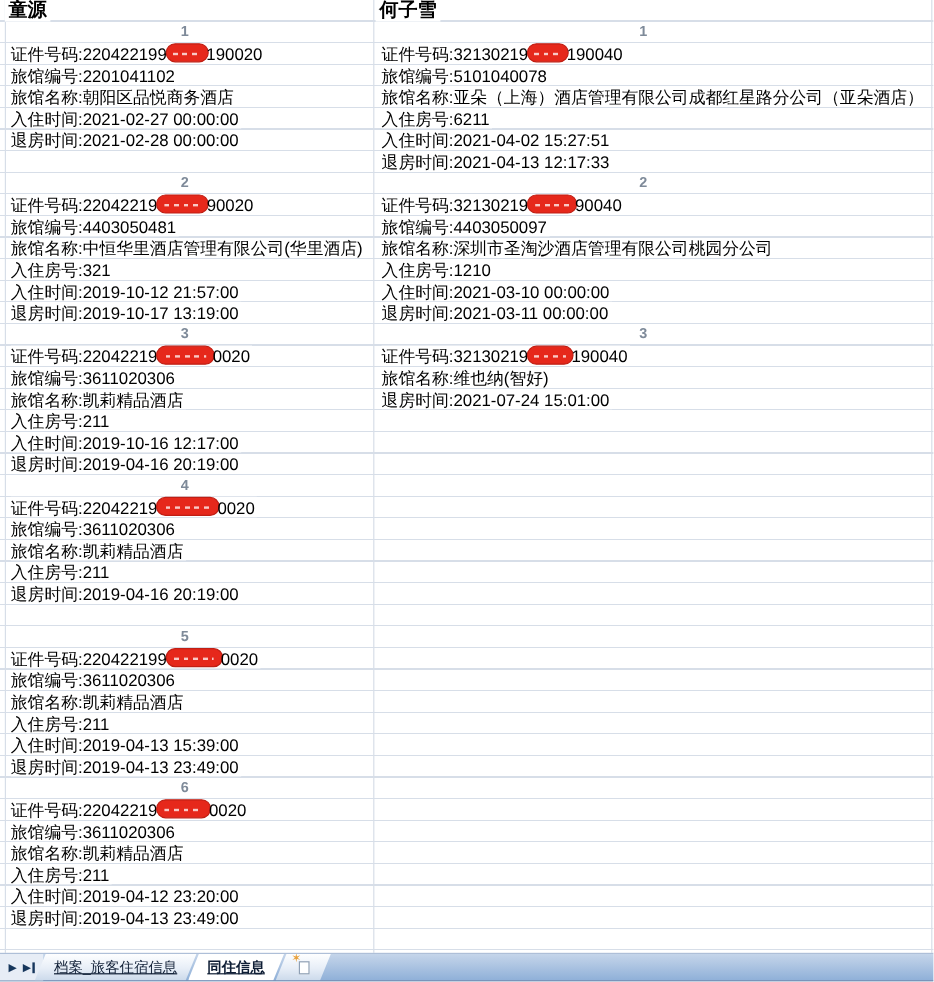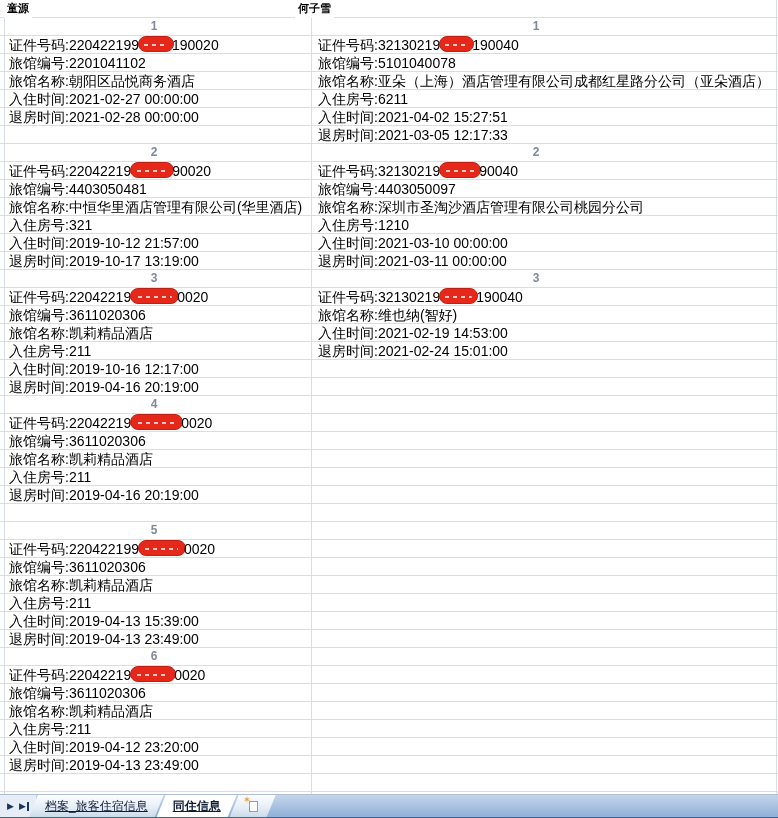--- a/index.html
+++ b/index.html
@@ -10,24 +10,24 @@
     -webkit-font-smoothing:antialiased;
   }
   
   .sheet{
     position:absolute;left:0;top:0;width:778px;height:794px;background:#fff;
     background-image:repeating-linear-gradient(to bottom,transparent 0 17px,#d7dee8 17px 18px);
   }
   .vline{position:absolute;top:0;width:1px;height:794px;background:#d7dee8;z-index:0;}
   .vline.v1{left:4px;} .vline.v2{left:311px;} .vline.v3{left:776px;}
   .hdr{
-    position:absolute;top:0;height:18px;line-height:17px;font-size:11px;font-weight:bold;color:#000;
+    position:absolute;top:0;height:18px;line-height:17px;font-size:16px;font-weight:bold;color:#000;
     background:#fff;padding:0 3px;z-index:2;white-space:nowrap;
   }
-  .hdr.hL{left:4px;} .hdr.hR{left:295px;}
+  .hdr.hL{left:4px;} .hdr.hR{left:313px;}
   .rec{position:absolute;z-index:1;}
   .rec.cL{left:9px;} .rec.cR{left:318px;}
   .num{
     height:18px;line-height:17px;text-align:center;font-size:12px;font-weight:bold;color:#7e8a99;
   }
   .cL .num{width:298px;margin-left:-4px;}
   .cR .num{width:450px;margin-left:-7px;}
   .fr{height:18px;line-height:18px;font-size:14px;color:#000;white-space:nowrap;}
   .cellbg{background:#fff;padding-right:2px;line-height:16px;display:inline-block;}
   .redact{
@@ -137,39 +137,38 @@
     <div class="fr"><span class="cellbg"><span>退房时间:</span><span>2019-04-13 23:49:00</span></span></div>
   </div>
 
   <div class="rec cR" style="top:18px">
     <div class="num">1</div>
     <div class="fr"><span class="cellbg"><span>证件号码:</span><span>32130219</span><span class="redact" style="width:33px"></span><span>190040</span></span></div>
     <div class="fr"><span class="cellbg"><span>旅馆编号:</span><span>5101040078</span></span></div>
     <div class="fr"><span class="cellbg"><span>旅馆名称:</span><span>亚朵（上海）酒店管理有限公司成都红星路分公司（亚朵酒店）</span></span></div>
     <div class="fr"><span class="cellbg"><span>入住房号:</span><span>6211</span></span></div>
     <div class="fr"><span class="cellbg"><span>入住时间:</span><span>2021-04-02 15:27:51</span></span></div>
-    <div class="fr"><span class="cellbg"><span>退房时间:</span><span>2021-03-05 12:17:33</span></span></div>
+    <div class="fr"><span class="cellbg"><span>退房时间:</span><span>2021-04-13 12:17:33</span></span></div>
   </div>
 
   <div class="rec cR" style="top:144px">
     <div class="num">2</div>
     <div class="fr"><span class="cellbg"><span>证件号码:</span><span>32130219</span><span class="redact" style="width:40px"></span><span>90040</span></span></div>
     <div class="fr"><span class="cellbg"><span>旅馆编号:</span><span>4403050097</span></span></div>
     <div class="fr"><span class="cellbg"><span>旅馆名称:</span><span>深圳市圣淘沙酒店管理有限公司桃园分公司</span></span></div>
     <div class="fr"><span class="cellbg"><span>入住房号:</span><span>1210</span></span></div>
     <div class="fr"><span class="cellbg"><span>入住时间:</span><span>2021-03-10 00:00:00</span></span></div>
     <div class="fr"><span class="cellbg"><span>退房时间:</span><span>2021-03-11 00:00:00</span></span></div>
   </div>
 
   <div class="rec cR" style="top:270px">
     <div class="num">3</div>
     <div class="fr"><span class="cellbg"><span>证件号码:</span><span>32130219</span><span class="redact" style="width:37px"></span><span>190040</span></span></div>
     <div class="fr"><span class="cellbg"><span>旅馆名称:</span><span>维也纳(智好)</span></span></div>
-    <div class="fr"><span class="cellbg"><span>入住时间:</span><span>2021-02-19 14:53:00</span></span></div>
-    <div class="fr"><span class="cellbg"><span>退房时间:</span><span>2021-02-24 15:01:00</span></span></div>
+    <div class="fr"><span class="cellbg"><span>退房时间:</span><span>2021-07-24 15:01:00</span></span></div>
   </div>
 </div>
 
 <div class="tabbar">
   <div class="navbtns">
     <span class="arrow">▶</span>
     <span class="arrow lastbar">▶</span>
   </div>
   <div class="tab inactive">
     <span class="tlabel">档案_旅客住宿信息</span>

